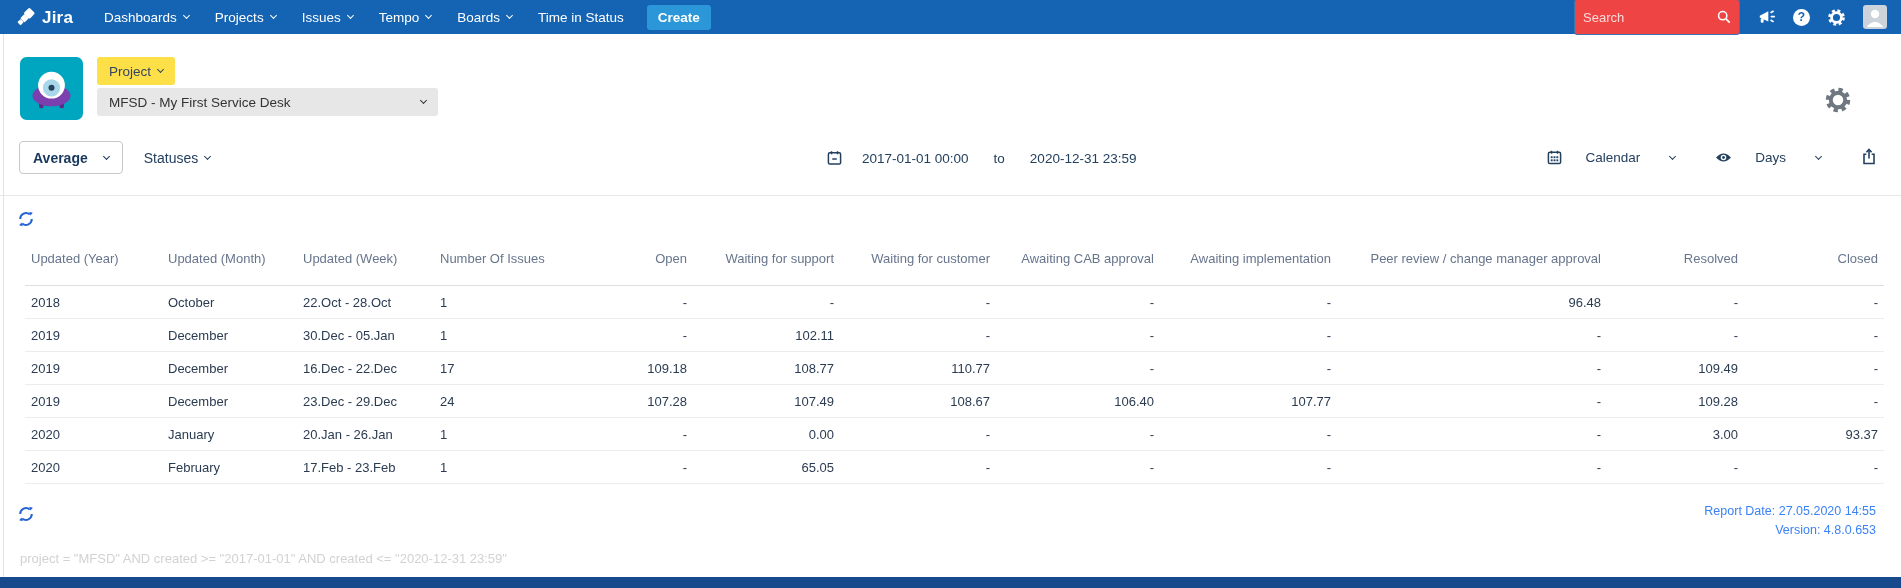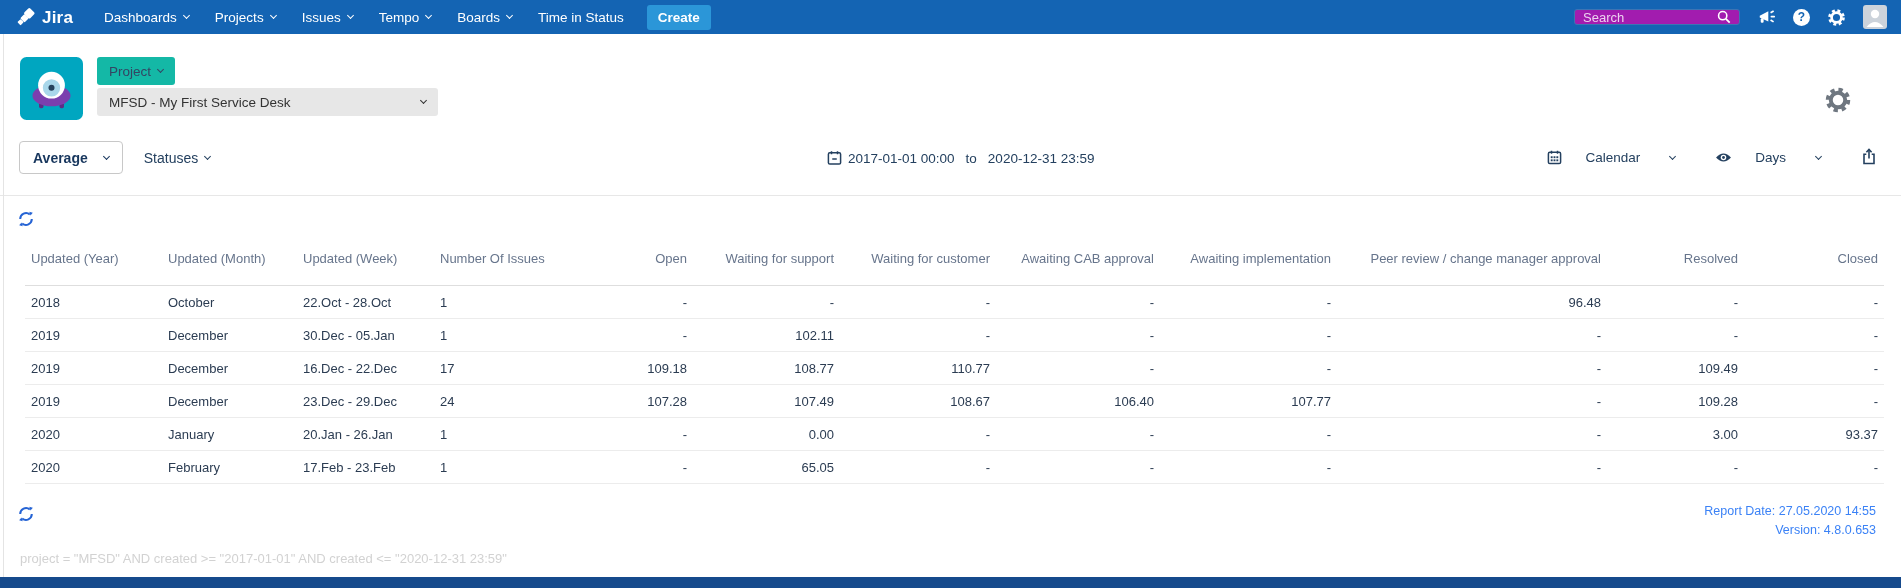--- a/index.html
+++ b/index.html
@@ -20,54 +20,54 @@
   .logo { display: flex; align-items: flex-end; gap: 5px; margin-right: 18px; cursor: pointer; }
   .logo-text { font-size: 17px; font-weight: 600; letter-spacing: .2px; }
   .nav-menu { display: flex; align-items: flex-start; }
   .nav-item { display: flex; align-items: center; font-size: 13.5px; padding: 0 13px; height: 34px; cursor: pointer; }
   .chev { display: inline-block; width: 6px; height: 6px; border-right: 1.8px solid currentColor;
           border-bottom: 1.8px solid currentColor; transform: rotate(45deg); margin-left: 7px; margin-top: -3px; }
   .chev.sm { width: 5px; height: 5px; }
   .create-btn { background: #2b96d8; color: #fff; border: none; border-radius: 3px;
     font-family: inherit; font-size: 13.5px; font-weight: 600; padding: 5px 11px; margin-left: 10px; cursor: pointer; }
   .nav-spacer { flex: 1; }
-  .search-box { display: flex; align-items: center; width: 166px; height: 16px;
-    background: #a21caf; border: 1px solid #3d74b4; border-radius: 3px; padding: 0 8px; }
+  .search-box { display: flex; align-items: center; width: 166px; height: 36px;
+    background: #ef4444; border: 1px solid #3d74b4; border-radius: 3px; padding: 0 8px; }
   .search-box input { flex: 1; min-width: 0; background: transparent; border: none; outline: none;
     color: #fff; font-family: inherit; font-size: 13px; }
   .search-box input::placeholder { color: rgba(255,255,255,.8); }
   .nav-icons { display: flex; align-items: center; gap: 17px; margin-left: 17px; }
   .icon-btn { display: flex; align-items: center; justify-content: center; cursor: pointer; background: none; border: none; }
   .help-icon { width: 17px; height: 17px; border-radius: 50%; background: #fff; color: #1464b3;
     font-size: 12px; font-weight: 700; display: flex; align-items: center; justify-content: center; }
 
   
   .left-line { position: absolute; left: 3px; top: 34px; height: 543px; width: 1px; background: #e4e4e4; }
 
   
   .top-section { border-bottom: 1px solid #e7e7e7; padding-bottom: 21px; }
   .project-header { position: relative; padding: 23px 24px 0 20px; display: flex; }
   .project-avatar { width: 63px; height: 63px; flex: 0 0 auto; }
   .project-selects { margin-left: 14px; display: flex; flex-direction: column; gap: 3px; }
   .project-btn { display: inline-flex; align-items: center; align-self: flex-start;
-    background: #14b8a6; border: none; border-radius: 3px; height: 28px; padding: 0 12px;
+    background: #fde047; border: none; border-radius: 3px; height: 28px; padding: 0 12px;
     font-family: inherit; font-size: 13.5px; color: #344563; cursor: pointer; }
   .project-select { display: flex; align-items: center; justify-content: space-between;
     background: #e7e7e7; border-radius: 3px; height: 28px; width: 341px; padding: 0 12px;
     font-size: 13.5px; color: #333; cursor: pointer; }
   .settings-gear { position: absolute; right: 49px; top: 52px; cursor: pointer; background: none; border: none; }
 
   .toolbar { position: relative; display: flex; align-items: center; margin-top: 21px; padding: 0 24px 0 19px; height: 33px; }
   .tb-btn { display: inline-flex; align-items: center; gap: 9px; background: #fff;
     border: 1px solid #c8c8c8; border-radius: 4px; height: 33px; padding: 0 13px;
     font-family: inherit; font-size: 14px; font-weight: 700; color: #17365d; cursor: pointer; }
   .tb-btn + .tb-btn { margin-left: 12px; }
   .statuses { display: inline-flex; align-items: center; margin-left: 21px; font-size: 14px; color: #24405f; cursor: pointer; }
   .date-range { position: absolute; left: 827px; top: 50%; transform: translateY(-50%);
-    display: flex; align-items: flex-start; gap: 6px; font-size: 13.5px; color: #24405f; cursor: pointer; }
+    display: flex; align-items: flex-start; gap: 20px; font-size: 13.5px; color: #24405f; cursor: pointer; }
   .date-range .sep { margin: 0 5px; }
   .toolbar-right { margin-left: auto; display: flex; align-items: center; gap: 40px; }
   .tb-drop { display: inline-flex; align-items: center; gap: 23px; font-size: 13.5px; color: #24405f; cursor: pointer; }
 
   
   .refresh-row { margin: 15px 0 0 18px; }
   .refresh-row.lower { margin-top: 22px; }
   .refresh-btn { background: none; border: none; cursor: pointer; padding: 0; }
 
   

